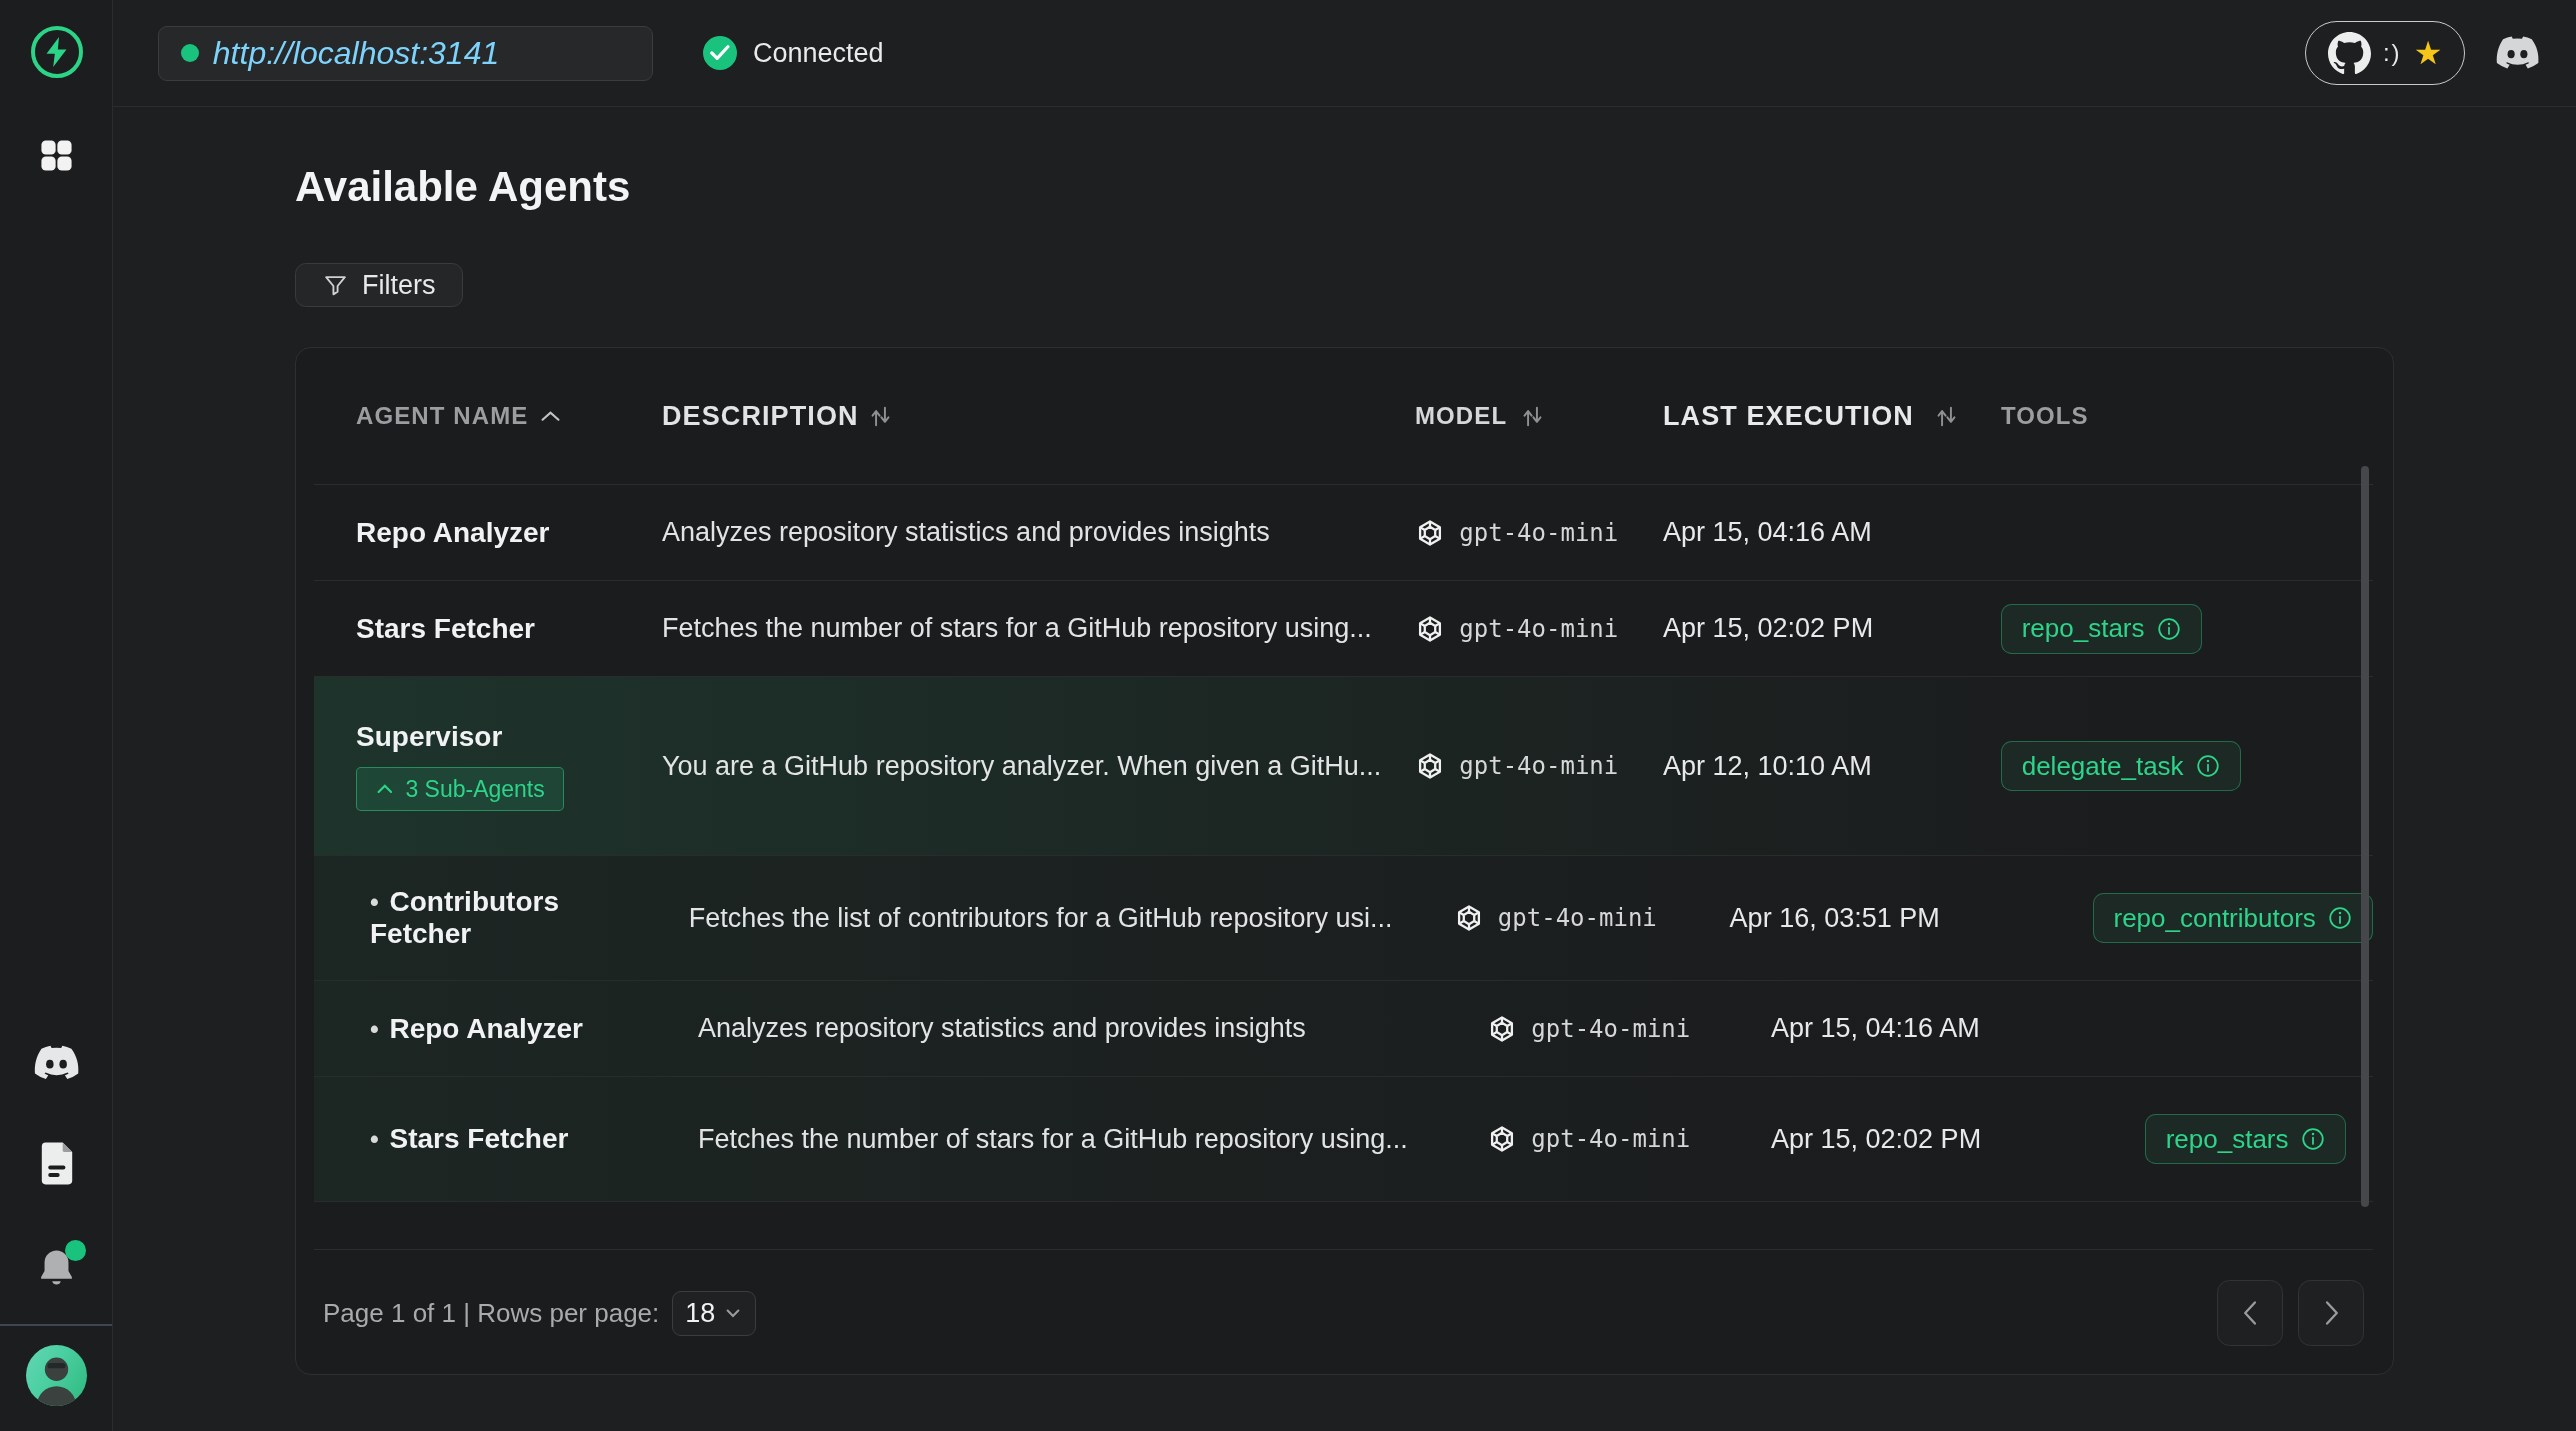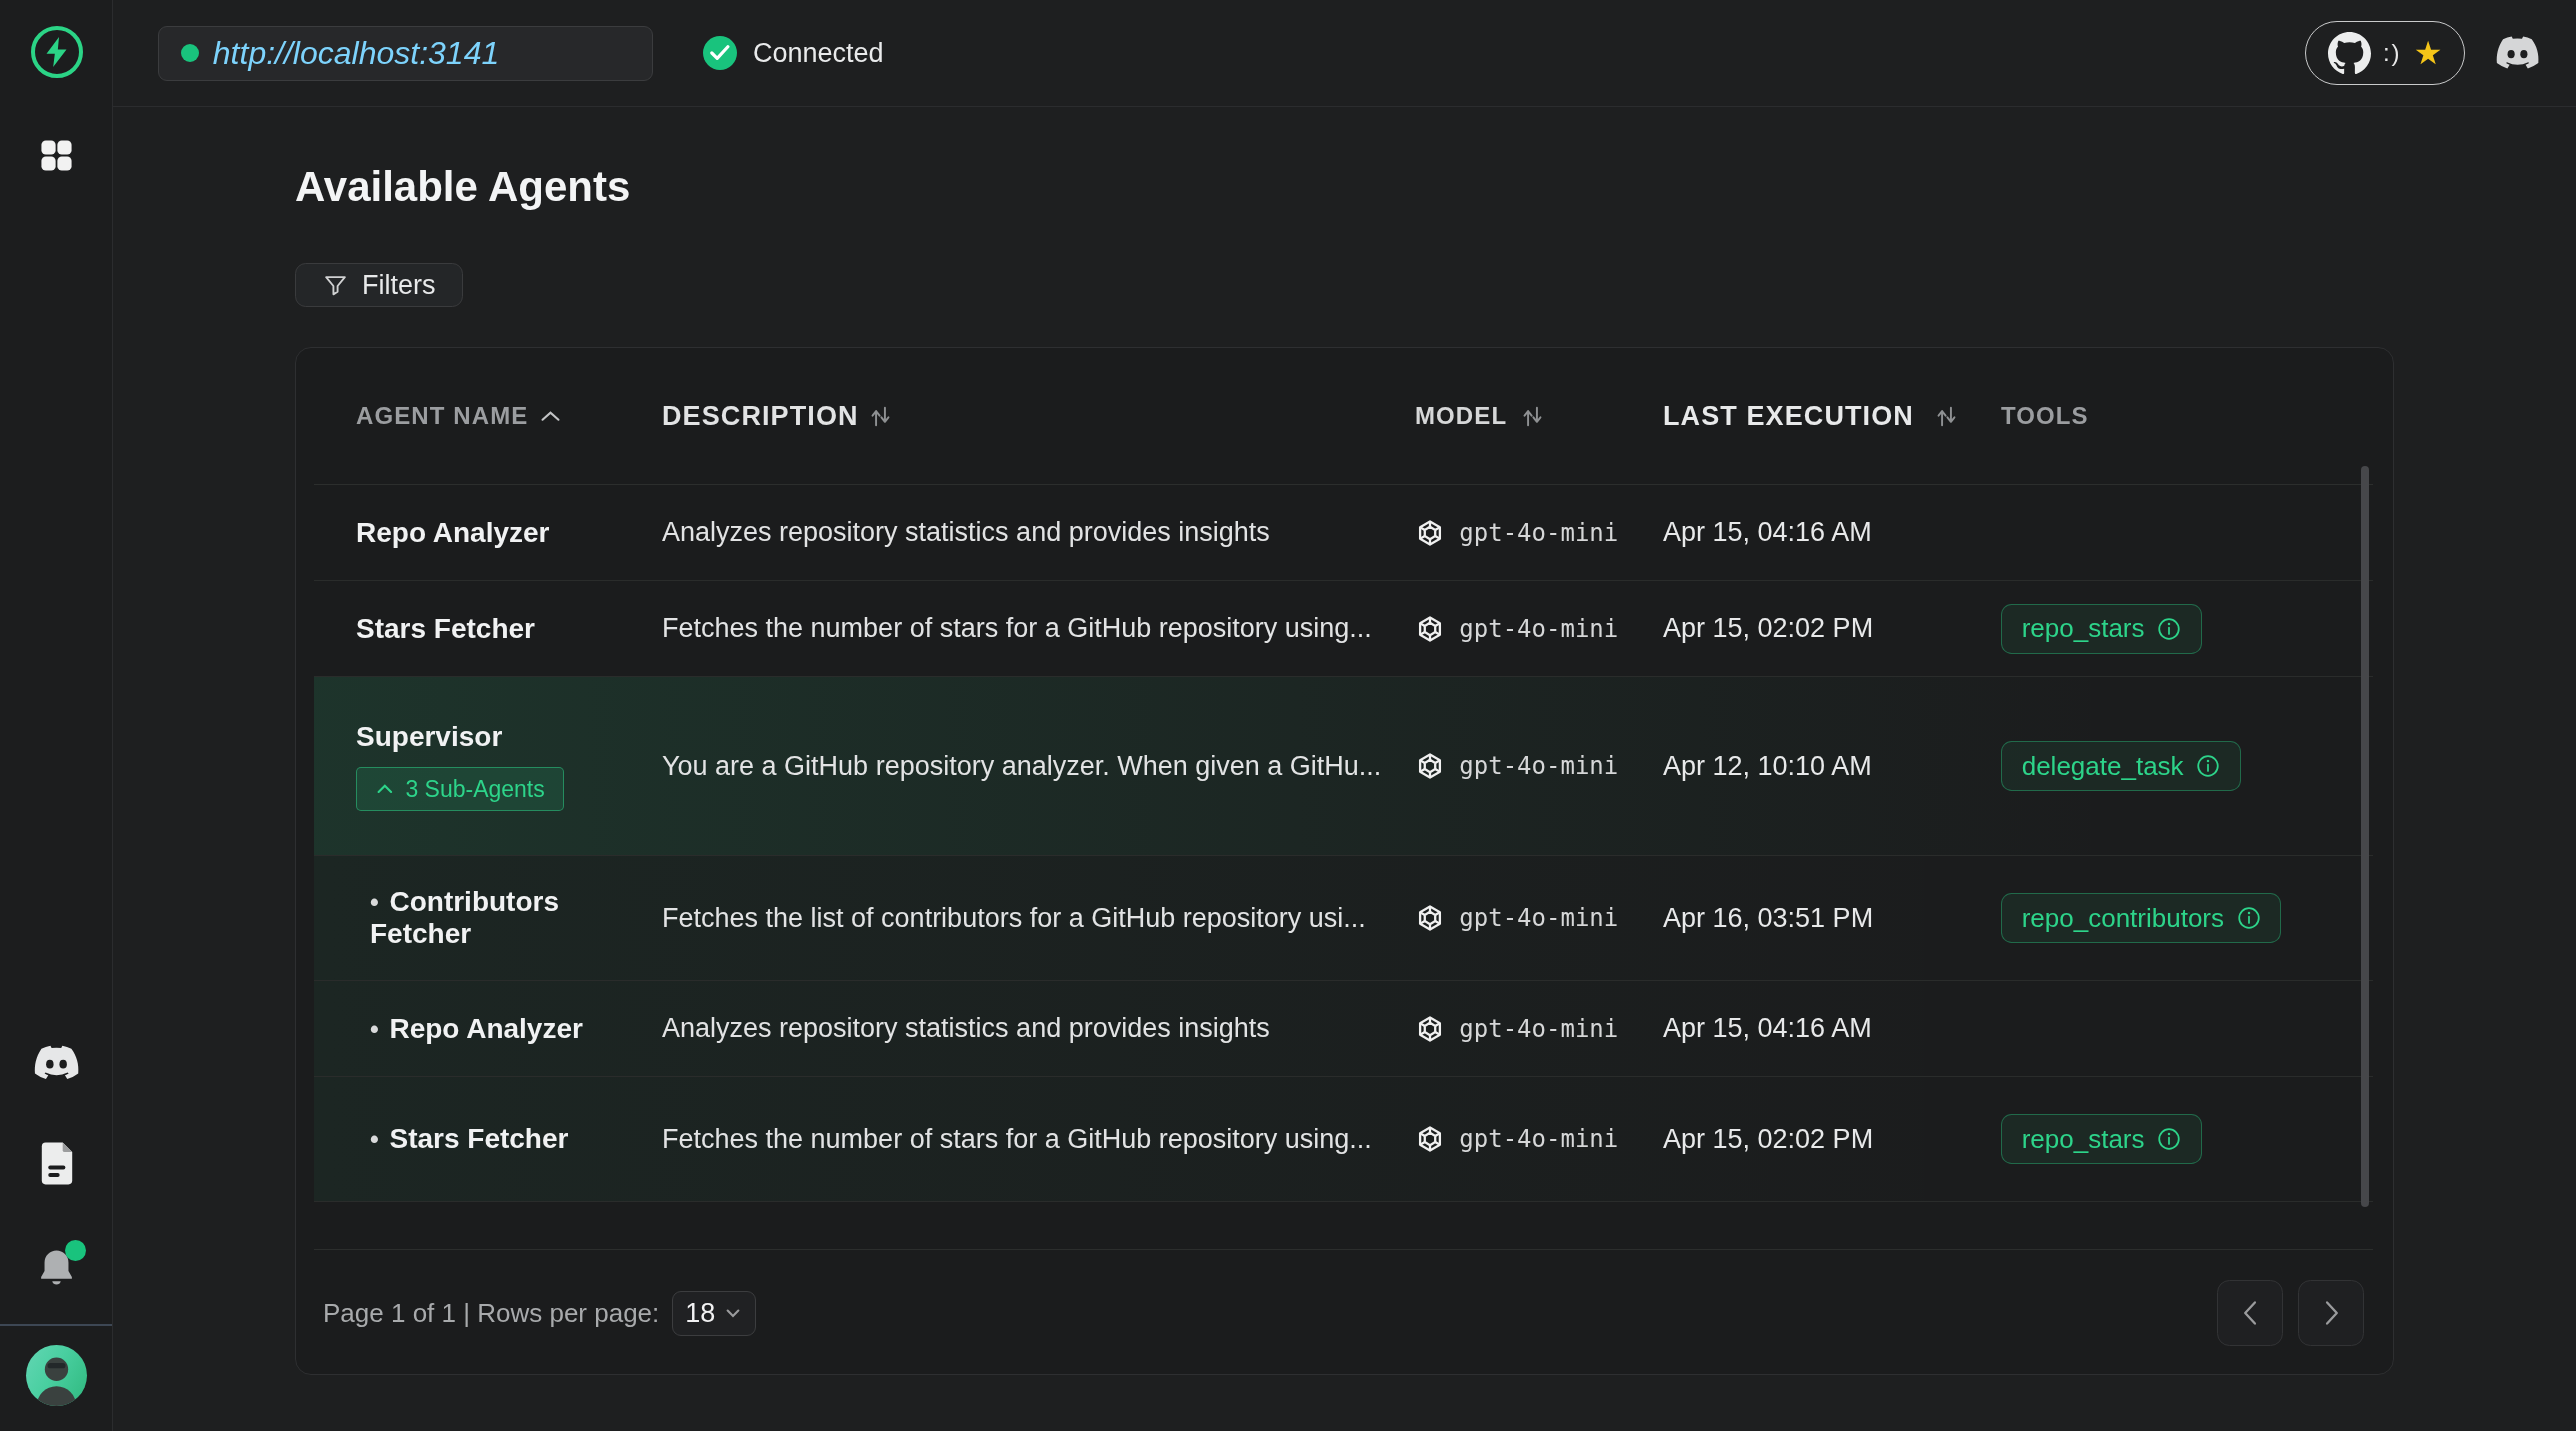--- a/index.html
+++ b/index.html
@@ -59,21 +59,21 @@
   
   .card { position:absolute; left:182px; top:239px; width:2099px; height:1028px;
     border:0.9px solid #2e2f31; border-radius:16px; background:#1b1c1d; overflow:hidden; }
   .thead { position:absolute; left:18px; top:0; width:2059px; height:137px;
     display:flex; align-items:center; border-bottom:0.9px solid #2c2e2d;
     font-size:24px; font-weight:600; letter-spacing:1.1px; color:#9b9da0; }
   .th { display:flex; align-items:center; gap:10.7px; cursor:pointer; }
   .rows { position:absolute; left:18px; top:137px; width:2059px; }
   .row { display:flex; align-items:center; border-bottom:0.9px solid #2a2c2b; }
   .row.supervisor { background:linear-gradient(90deg, rgba(45,212,138,0.13) 0%, rgba(45,212,138,0.045) 55%, rgba(45,212,138,0) 88%); }
-  .row.sub { background:linear-gradient(90deg, rgba(45,212,138,0.055) 0%, rgba(45,212,138,0.015) 55%, rgba(45,212,138,0) 82%); }
+  .row.sub { background:linear-gradient(90deg, rgba(45,212,138,0.055) 0%, rgba(45,212,138,0.015) 55%, rgba(45,212,138,0) 82%);gap:36px; }
 
   .c-name  { width:348px; padding-left:42px; }
   .row.sub .c-name { padding-left:56px; }
   .c-desc  { width:753px; font-size:27px; color:#e2e3e4; }
   .c-model { width:248px; display:flex; align-items:center; gap:14.3px;
     font-family:"DejaVu Sans Mono", monospace; font-size:24px; color:#d6d7d8; }
   .c-date  { width:338px; font-size:27px; color:#e8e9ea; }
   .c-tools { flex:1; }
   .th.c-name { padding-left:42px; }
   .agent-name { font-size:28px; font-weight:700; color:#f1f2f3; }

